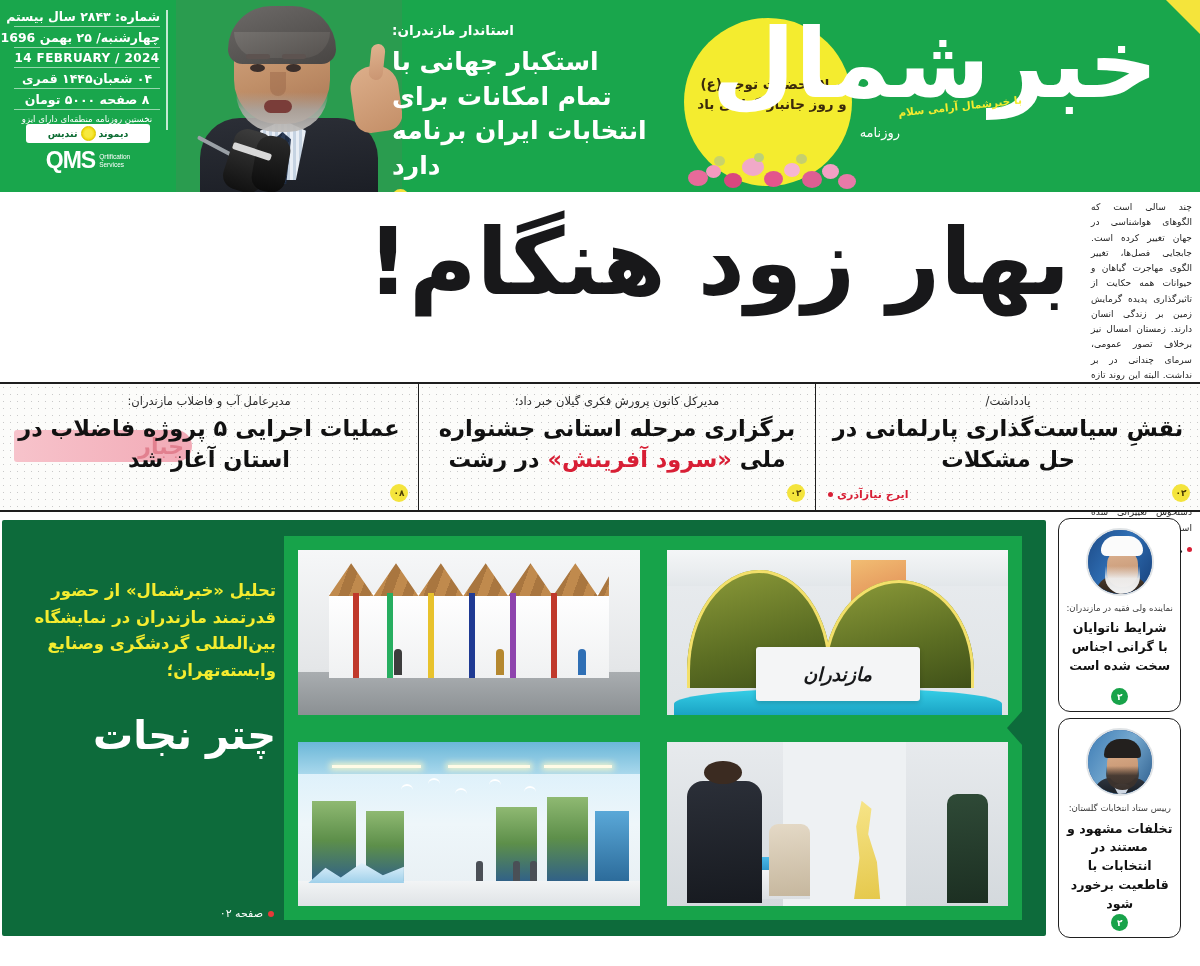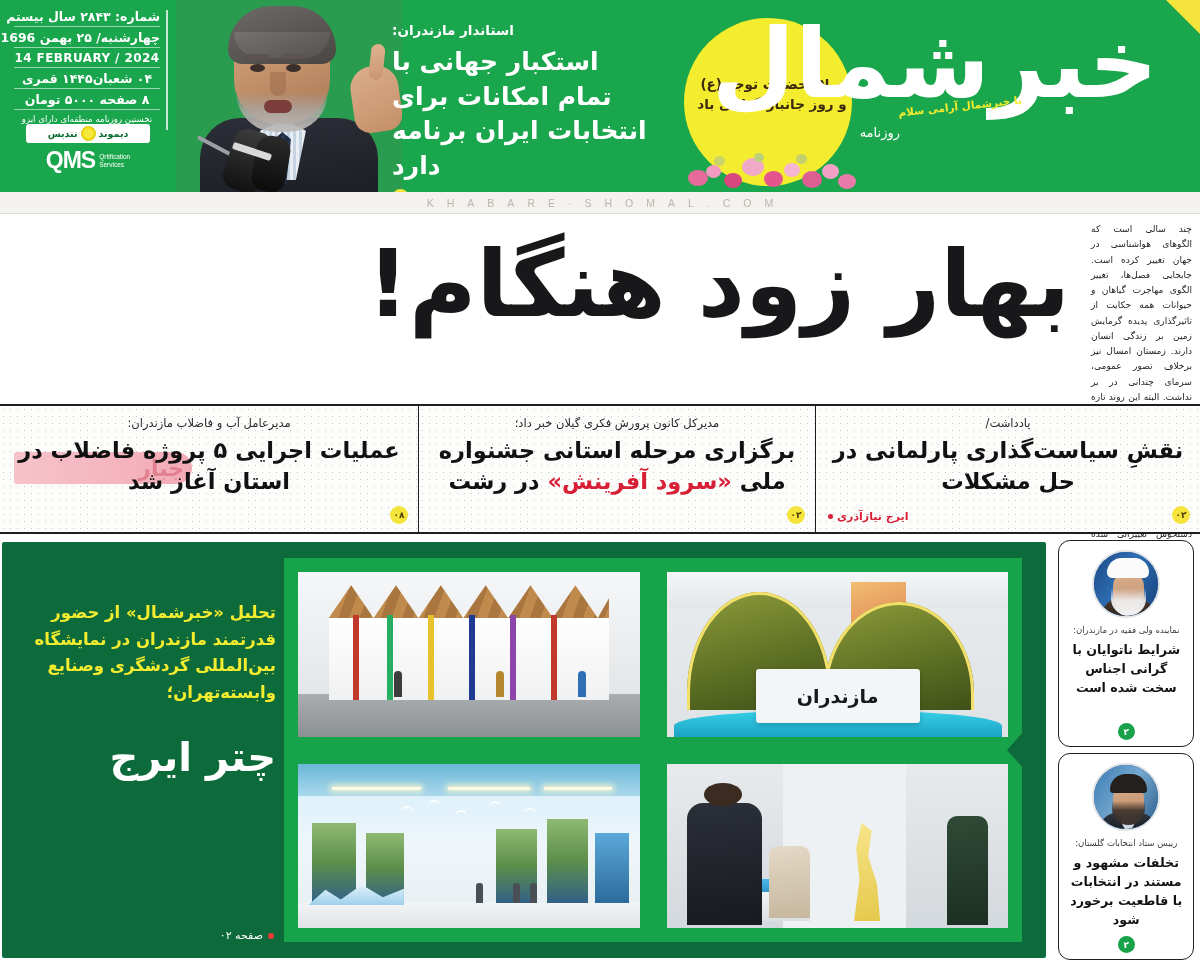--- a/index.html
+++ b/index.html
@@ -498,20 +498,21 @@
   .photo-grid {
     flex: 1;
     background: #17a34a;
     padding: 14px;
     display: grid;
     grid-template-columns: 1fr 1fr;
     grid-template-rows: 1fr 1fr;
     gap: 27px;
     margin: 2px 6px 2px 0;
     position: relative;
+    font-style: italic;
   }
   .ph {
     position: relative;
     overflow: hidden;
     background: #dfe3e6;
   }
   .arrow-notch {
     position: absolute;
     right: -1px; top: 50%;
     transform: translateY(-50%);
@@ -651,21 +652,21 @@
     border-radius: 50% 50% 0 0 / 100% 100% 0 0;
   }
   .ph4 .visitor {
     position:absolute; bottom:14%; width:7px; height:22px;
     background:#4a4f56; border-radius: 3px 3px 0 0;
   }
 
   
   .side {
     width: 150px;
-    padding: 6px 6px 4px 8px;
+    padding: 6px 19px 4px 8px;
     display: flex;
     flex-direction: column;
     gap: 6px;
   }
   .card {
     flex: 1;
     border: 1.5px solid #1f1f1f;
     border-radius: 12px;
     background: #fff;
     padding: 9px 7px 6px 7px;
@@ -838,23 +839,20 @@
       </div>
     </div>
 
     <div class="logo-area">
       <div class="logo-main">خبرشمال</div>
       <div class="logo-slogan">با خبرشمال آرامی سلام</div>
       <div class="logo-sub">روزنامه</div>
     </div>
   </div>
 
-  <div class="url-strip">
-    <span>KHABARE·SHOMAL.COM</span>
-  </div>
 
   <div class="lead">
 
     <div class="lead-center">
       <div class="main-headline">بهار زود هنگام!</div>
     </div>
 
     <div class="lead-left">
       <p>چند سالی است که الگوهای هواشناسی در جهان تغییر کرده است. جابجایی فصل‌ها، تغییر الگوی مهاجرت گیاهان و حیوانات همه حکایت از تاثیرگذاری پدیده گرمایش زمین بر زندگی انسان دارند. زمستان امسال نیز برخلاف تصور عمومی، سرمای چندانی در بر نداشت. البته این روند تازه نیست، چند سالی است که پدیده زمستان‌های خشک با آب و هوای گرم‌تر از حد معمول در ایران اتفاق می‌افتد. این تغییرات آب و هوایی هم تنها مختص ایران یا خاورمیانه نیست. آب و هوای سراسر جهان دستخوش تغییراتی شده است.</p>
       <div class="page-ref-red">
@@ -892,21 +890,21 @@
     </div>
   </div>
 
   <div class="bottom">
 
     <div class="feature">
 
       <div class="feature-text">
         <div class="feature-kicker">تحلیل «خبرشمال» از حضور قدرتمند مازندران در نمایشگاه بین‌المللی گردشگری وصنایع وابسته‌تهران؛</div>
         <div class="feature-title">
-          <div>چتر ایرج</div>
+          <div>چتر نجات</div>
         </div>
         <div class="feature-pageref">
           <span class="dot-red2"></span>
           <span>صفحه ۰۲</span>
         </div>
       </div>
 
       <div class="photo-grid">
         <div class="arrow-notch"></div>
 

